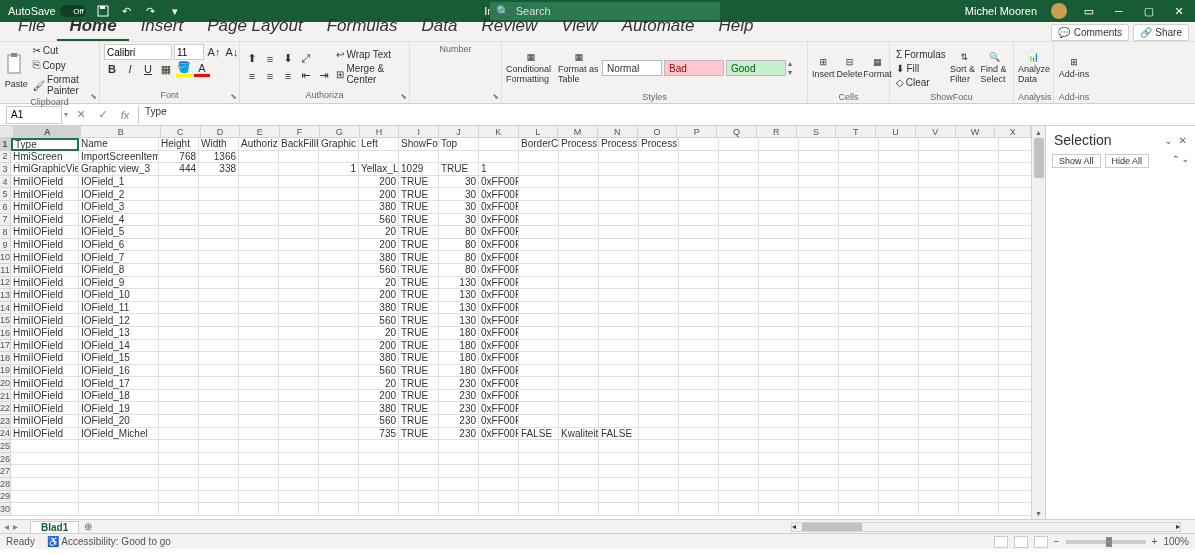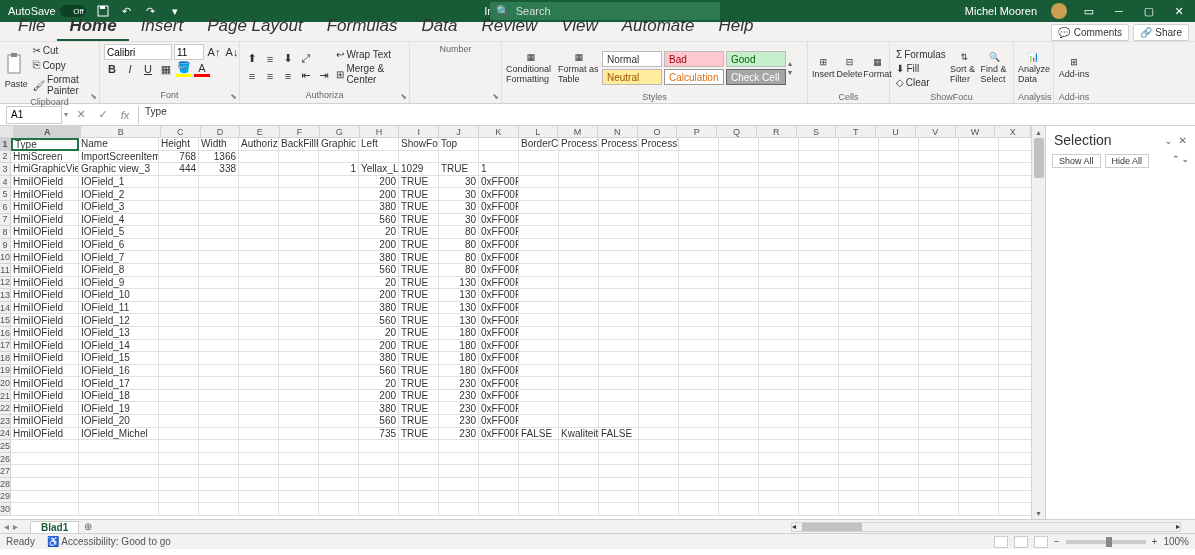--- a/index.html
+++ b/index.html
@@ -235,25 +235,20 @@
 
   <div class="group" style="width:306px">
     <div class="group-content">
       <div class="big-btn" style="width:50px">▦<span>Conditional Formatting</span></div>
       <div class="big-btn" style="width:42px">▦<span>Format as Table</span></div>
       <div class="col" style="gap:2px">
         <div style="display:flex;gap:2px">
           <div class="style-box style-normal">Normal</div>
           <div class="style-box style-bad">Bad</div>
           <div class="style-box style-good">Good</div>
-        </div>
-        <div style="display:flex;gap:2px">
-          <div class="style-box style-neutral">Neutral</div>
-          <div class="style-box style-calc">Calculation</div>
-          <div class="style-box style-check">Check Cell</div>
         </div>
       </div>
       <div class="col" style="font-size:8px;color:#666">▴<br>▾</div>
     </div>
     <div class="group-label">Styles</div>
   </div>
 
   <div class="group" style="width:82px">
     <div class="group-content">
       <div class="big-btn" style="width:26px">⊞<span>Insert</span></div>

